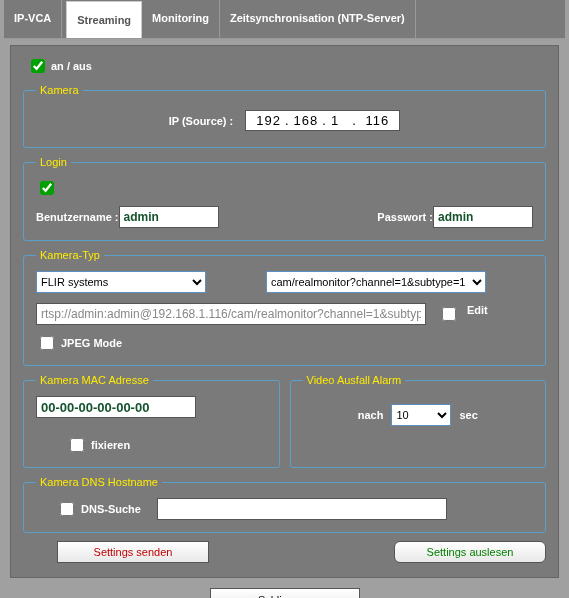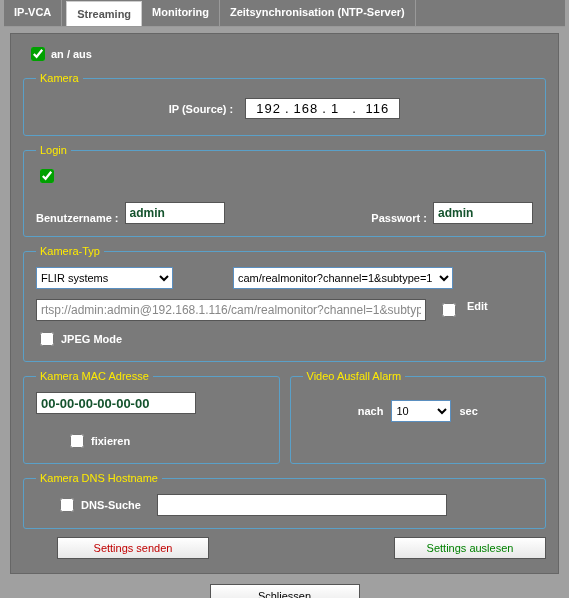--- a/index.html
+++ b/index.html
@@ -12,21 +12,21 @@
     height: 598px;
     overflow: hidden;
   }
   .tab-bar {
     display: flex;
     background: #7a7a7a;
     padding: 0;
     border-bottom: 1px solid #999;
   }
   .tab {
-    padding: 6px 10px;
+    padding: 12px 10px;
     color: #fff;
     background: #7a7a7a;
     border-right: 1px solid #999;
     cursor: pointer;
     font-weight: bold;
     font-size: 11px;
   }
   .tab.active {
     background: #fff;
     color: #555;
@@ -115,32 +115,30 @@
   .ip-box span { padding: 0 2px; }
   .ip-dot { padding: 0 2px; }
   .login-row {
     display: flex;
     align-items: center;
     gap: 10px;
     margin-top: 8px;
   }
   .login-row .field {
     display: flex;
-    align-items: flex-end;
-    gap: 6px;
-    margin-top: 8px;
+    align-items: center;
   }
   .login-row input[type="text"] { width: 90px; }
   .kt-row1 {
     display: flex;
     align-items: center;
     gap: 60px;
     margin-bottom: 10px;
   }
-  .kt-row1 select:first-child { width: 137px; }
+  .kt-row1 select:first-child { width: 170px; }
   .kt-row1 select:last-child { width: 220px; }
   .kt-row2 {
     display: flex;
     align-items: center;
     gap: 12px;
     margin-bottom: 8px;
   }
   .kt-url {
     width: 380px;
     font-size: 10px;
@@ -198,21 +196,21 @@
   button.action {
     width: 152px;
     height: 22px;
     border: 1px solid #555;
     background: linear-gradient(#fff,#e8e8e8);
     font-size: 11px;
     cursor: pointer;
     margin-left: 34px;
   }
   button.action.red { color: #c00000; }
-  button.action.green { color: #008000; }
+  button.action.green { color: #008000; border-radius: 6px; }
   .close-row {
     text-align: center;
     margin-top: 10px;
   }
   button.close-btn {
     width: 150px;
     height: 24px;
     border: 1px solid #555;
     background: linear-gradient(#fff,#e8e8e8);
     font-size: 11px;

